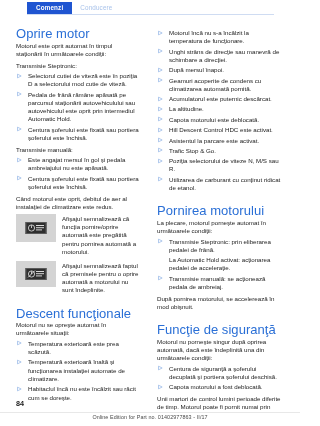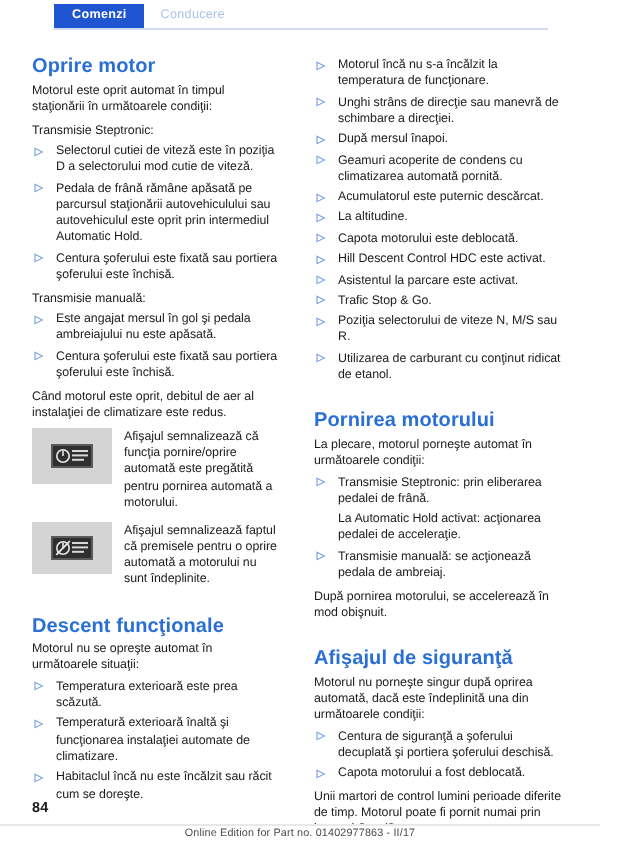--- a/index.html
+++ b/index.html
@@ -61,22 +61,22 @@
   .col {
     position: absolute;
     top: 29px;
     width: 124px;
   }
   .col-left  { left: 16px; }
   .col-right { left: 157px; }
 
   h2.section {
     color: #2a6fd6;
-    font-size: 10px;
-    font-weight: bold;
+    font-size: 13px;
+    font-weight: normal;
     margin: 0 0 3.4px 0;
     line-height: 9.2px;
     letter-spacing: 0.05px;
   }
   h2.section.spaced { margin-top: 14px; }
 
   p.para {
     font-size: 6.2px;
     line-height: 8.25px;
     margin: 0 0 3.2px 0;
@@ -431,21 +431,21 @@
         <svg viewBox="0 0 6 6" width="5" height="6">
             <polygon points="0.6,0.8 5,3 0.6,5.2" fill="none" stroke="#7aa3e0" stroke-width="0.7"></polygon>
           </svg>
       </span>
       <span>Transmisie manuală: se acţionează pedala de ambreiaj.</span>
     </li>
   </ul>
 
   <p class="para">După pornirea motorului, se accelerează în mod obişnuit.</p>
 
-  <h2 class="section spaced">Afişajul de siguranţă</h2>
+  <h2 class="section spaced">Funcţie de siguranţă</h2>
   <p class="para tight">Motorul nu porneşte singur după oprirea automată, dacă este îndeplinită una din următoarele condiţii:</p>
 
   <ul class="bullets">
     <li>
       <span class="bullet-mark">
         <svg viewBox="0 0 6 6" width="5" height="6">
             <polygon points="0.6,0.8 5,3 0.6,5.2" fill="none" stroke="#7aa3e0" stroke-width="0.7"></polygon>
           </svg>
       </span>
       <span>Centura de siguranţă a şoferului decuplată şi portiera şoferului deschisă.</span>

